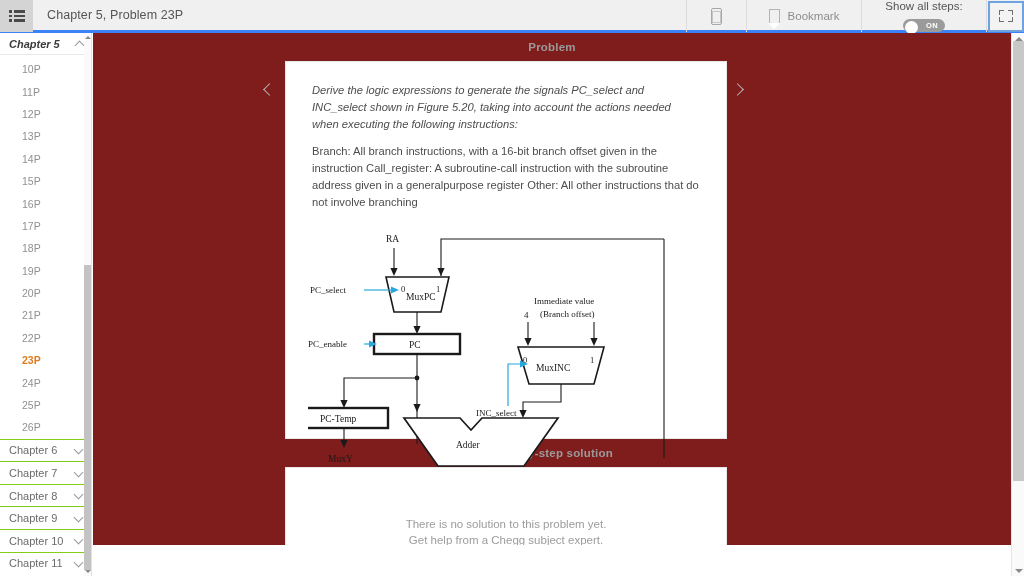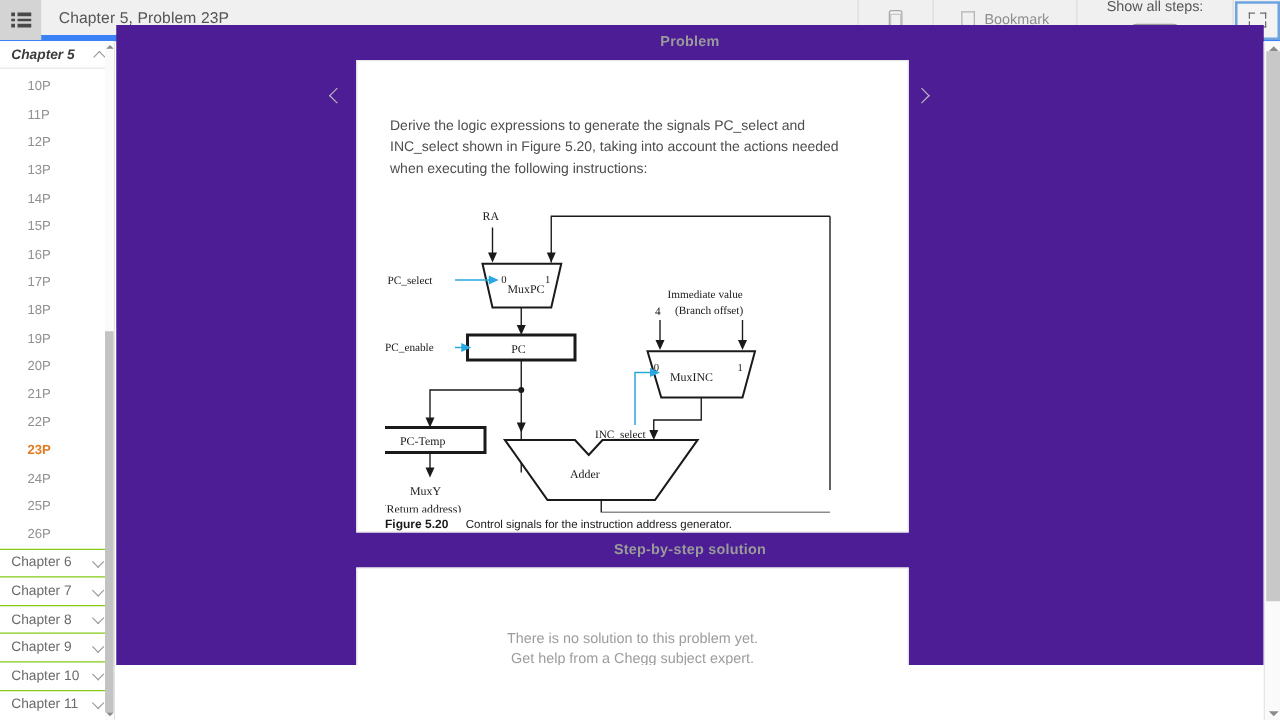--- a/index.html
+++ b/index.html
@@ -9,21 +9,21 @@
     background: #ffffff;
     font-family: "Liberation Sans", sans-serif;
     -webkit-font-smoothing: antialiased;
   }
 
   
   .topbar {
     position: absolute; top: 0; left: 0;
     width: 1024px; height: 33px;
     background: #f0f0f0;
-    border-bottom: 5px solid #3b82f6;
+    border-bottom: 3px solid #3b82f6;
     display: flex; align-items: stretch;
   }
   .menu-btn {
     width: 33px; height: 32px;
     background: #d4d4d4;
     display: flex; align-items: center; justify-content: center;
     cursor: pointer;
   }
   .list-icon { width: 16px; height: 12px; position: relative; }
   .list-icon i {
@@ -155,23 +155,23 @@
     position: absolute; right: 0; top: 0; width: 7px; height: 543px;
     background: #fafafa;
   }
   .sb-thumb {
     position: absolute; right: 0; top: 232px; width: 7px; height: 305px;
     background: #c3c3c3;
   }
 
   
   .main {
-    position: absolute; top: 20px; left: 93px;
+    position: absolute; top: 33px; left: 93px;
     width: 918px; height: 512px;
-    background: #4c1d95;
+    background: #7f1d1d;
     overflow: hidden;
   }
   .section-title {
     text-align: center; font-size: 11.5px; color: #9a9a9a;
     font-weight: bold; letter-spacing: .2px;
     margin-top: 8px;
   }
   .card-wrap { position: relative; }
   .card {
     position: absolute; left: 192px; top: 8px;
@@ -189,21 +189,21 @@
   .nav-prev { left: 168px; }
   .nav-prev i { transform: rotate(-135deg); margin: 6px 0 0 4px; }
   .nav-next { left: 640px; }
   .nav-next i { transform: rotate(45deg); margin: 6px 0 0 0px; }
 
   .ptext {
     padding: 0 26px;
     font-size: 11.2px; color: #4d4d4d; line-height: 17.2px;
   }
   .ptext p { margin-bottom: 9px; }
-  .ptext p:first-child { margin-top: 44px; }
+  .ptext p:first-child { margin-top: 20px; font-style: italic; }
 
   
   .sol-title { margin-top: 0; }
   .sol-card {
     position: absolute; left: 192px; top: 8px;
     width: 442px; height: 120px;
     background: #fff; border: 1px solid #e8e8e8;
     text-align: center;
   }
   .sol-line1 { margin-top: 50px; font-size: 11.5px; color: #9c9c9c; }
@@ -368,20 +368,21 @@
     <div class="nav-arrow nav-prev">
       <i></i>
     </div>
     <div class="nav-arrow nav-next">
       <i></i>
     </div>
 
     <div class="card">
       <div class="ptext">
         <p>Derive the logic expressions to generate the signals PC_select and INC_select shown in Figure 5.20, taking into account the actions needed when executing the following instructions:</p>
+        <p>Branch: All branch instructions, with a 16-bit branch offset given in the instruction Call_register: A subroutine-call instruction with the subroutine address given in a generalpurpose register Other: All other instructions that do not involve branching</p>
       </div>
 
       <div style="padding:6px 22px 0 22px;">
         <svg class="fig-svg" width="398" height="250" viewBox="0 0 398 250">
           <g fill="none" stroke="#1a1a1a" stroke-width="1.1">
 
             <line x1="86" y1="22" x2="86" y2="44"></line>
             <polygon points="86,50 82.4,42 89.6,42" fill="#1a1a1a" stroke="none"></polygon>
 
             <path d="M133 50 L133 13 L356 13"></path>

